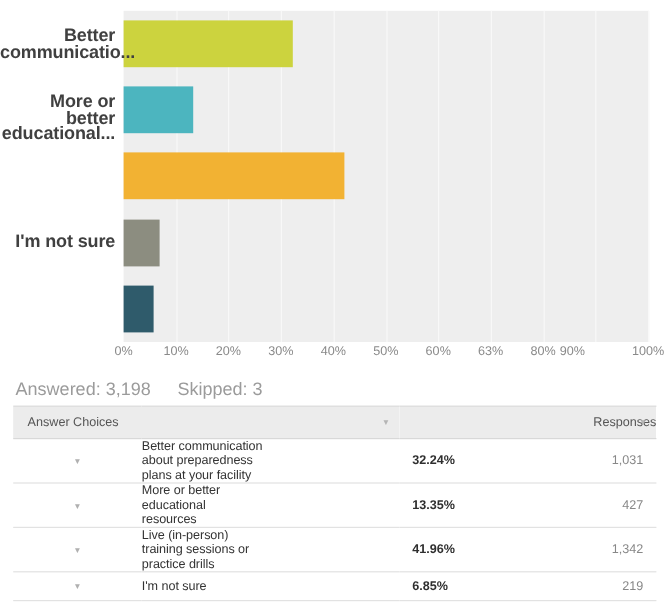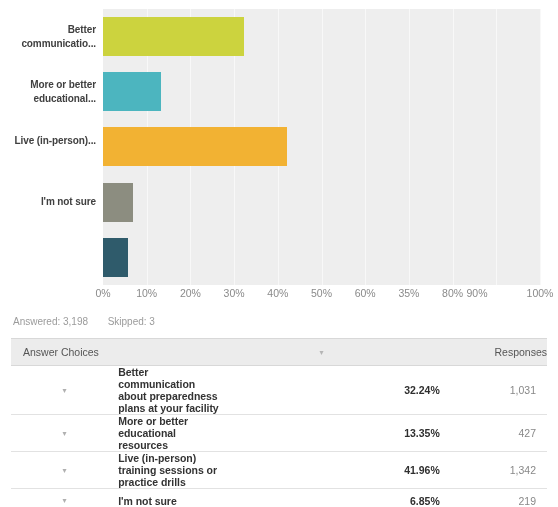--- a/index.html
+++ b/index.html
@@ -65,21 +65,21 @@
     left: 0px;
     top: 9px;
     width: 96px;
     height: 276px;
   }
   .cat-label {
     position: absolute;
     right: 0;
     width: 96px;
     text-align: right;
-    font-size: 10px;
+    font-size: 15px;
     font-weight: bold;
     color: #404040;
     line-height: 13.5px;
     letter-spacing: -0.1px;
   }
 
   .xaxis {
     position: absolute;
     left: 103px;
     top: 287px;
@@ -92,21 +92,21 @@
     font-size: 10.5px;
     color: #8a8a8a;
     transform: translateX(-50%);
     white-space: nowrap;
   }
 
   .answered-line {
     position: absolute;
     left: 13px;
     top: 316px;
-    font-size: 10px;
+    font-size: 15px;
     color: #9b9b9b;
     white-space: nowrap;
   }
   .answered-line .gap { display: inline-block; width: 14px; }
 
   
   .tbl {
     position: absolute;
     left: 11px;
     top: 338px;
@@ -156,39 +156,39 @@
     vertical-align: middle;
     background: #ffffff;
   }
   .cell-caret {
     width: 26px;
     text-align: center;
     color: #b0b0b0;
     font-size: 8px;
   }
   .cell-choice {
-    font-weight: bold;
+    font-weight: normal;
     color: #333333;
     font-size: 10.5px;
     padding-right: 6px !important;
     letter-spacing: -0.05px;
   }
   .cell-extra {
     width: 78px;
     text-align: right;
     padding-right: 10px !important;
   }
   .cell-pct {
     width: 58px;
     font-weight: bold;
     color: #2f2f2f;
     font-size: 10.5px;
     border-left: 1px solid #d8d8d8;
     padding-left: 11px !important;
-    text-align: right;
+    text-align: left;
   }
   .cell-count {
     width: 56px;
     text-align: right;
     color: #888888;
     font-size: 10.5px;
     padding-right: 11px !important;
   }
 </style>
 </head>
@@ -225,33 +225,32 @@
         </div>
         <div class="bar-row" style="top: 220.8px; width: 438px;">
           <div class="bar" title="Other (please specify) 5.6%" style="width: 24.528px; background: rgb(47, 91, 107);"></div>
         </div>
       </div>
   </div>
 
   <div class="cat-labels" id="cat-labels">
       <div class="cat-label" style="top: 14.1px;">Better communicatio...</div>
       <div class="cat-label" style="top: 69.3px;">More or better educational...</div>
-      <div class="cat-label" style="top: 124.5px;">Live (in-person)...</div>
       <div class="cat-label" style="top: 186.45px;">I'm not sure</div>
     </div>
 
   <div class="xaxis" id="xaxis">
       <div class="xtick" style="left: 0px;">0%</div>
       <div class="xtick" style="left: 43.7px;">10%</div>
       <div class="xtick" style="left: 87.4px;">20%</div>
       <div class="xtick" style="left: 131.1px;">30%</div>
       <div class="xtick" style="left: 174.8px;">40%</div>
       <div class="xtick" style="left: 218.5px;">50%</div>
       <div class="xtick" style="left: 262.2px;">60%</div>
-      <div class="xtick" style="left: 305.9px;">35%</div>
+      <div class="xtick" style="left: 305.9px;">63%</div>
       <div class="xtick" style="left: 349.6px;">80%</div>
       <div class="xtick" style="left: 374px;">90%</div>
       <div class="xtick" style="left: 437px;">100%</div>
     </div>
 
   <div class="answered-line">
     <span>Answered:</span>
     <span>3,198</span>
     <span class="gap"></span>
     <span>Skipped:</span>

